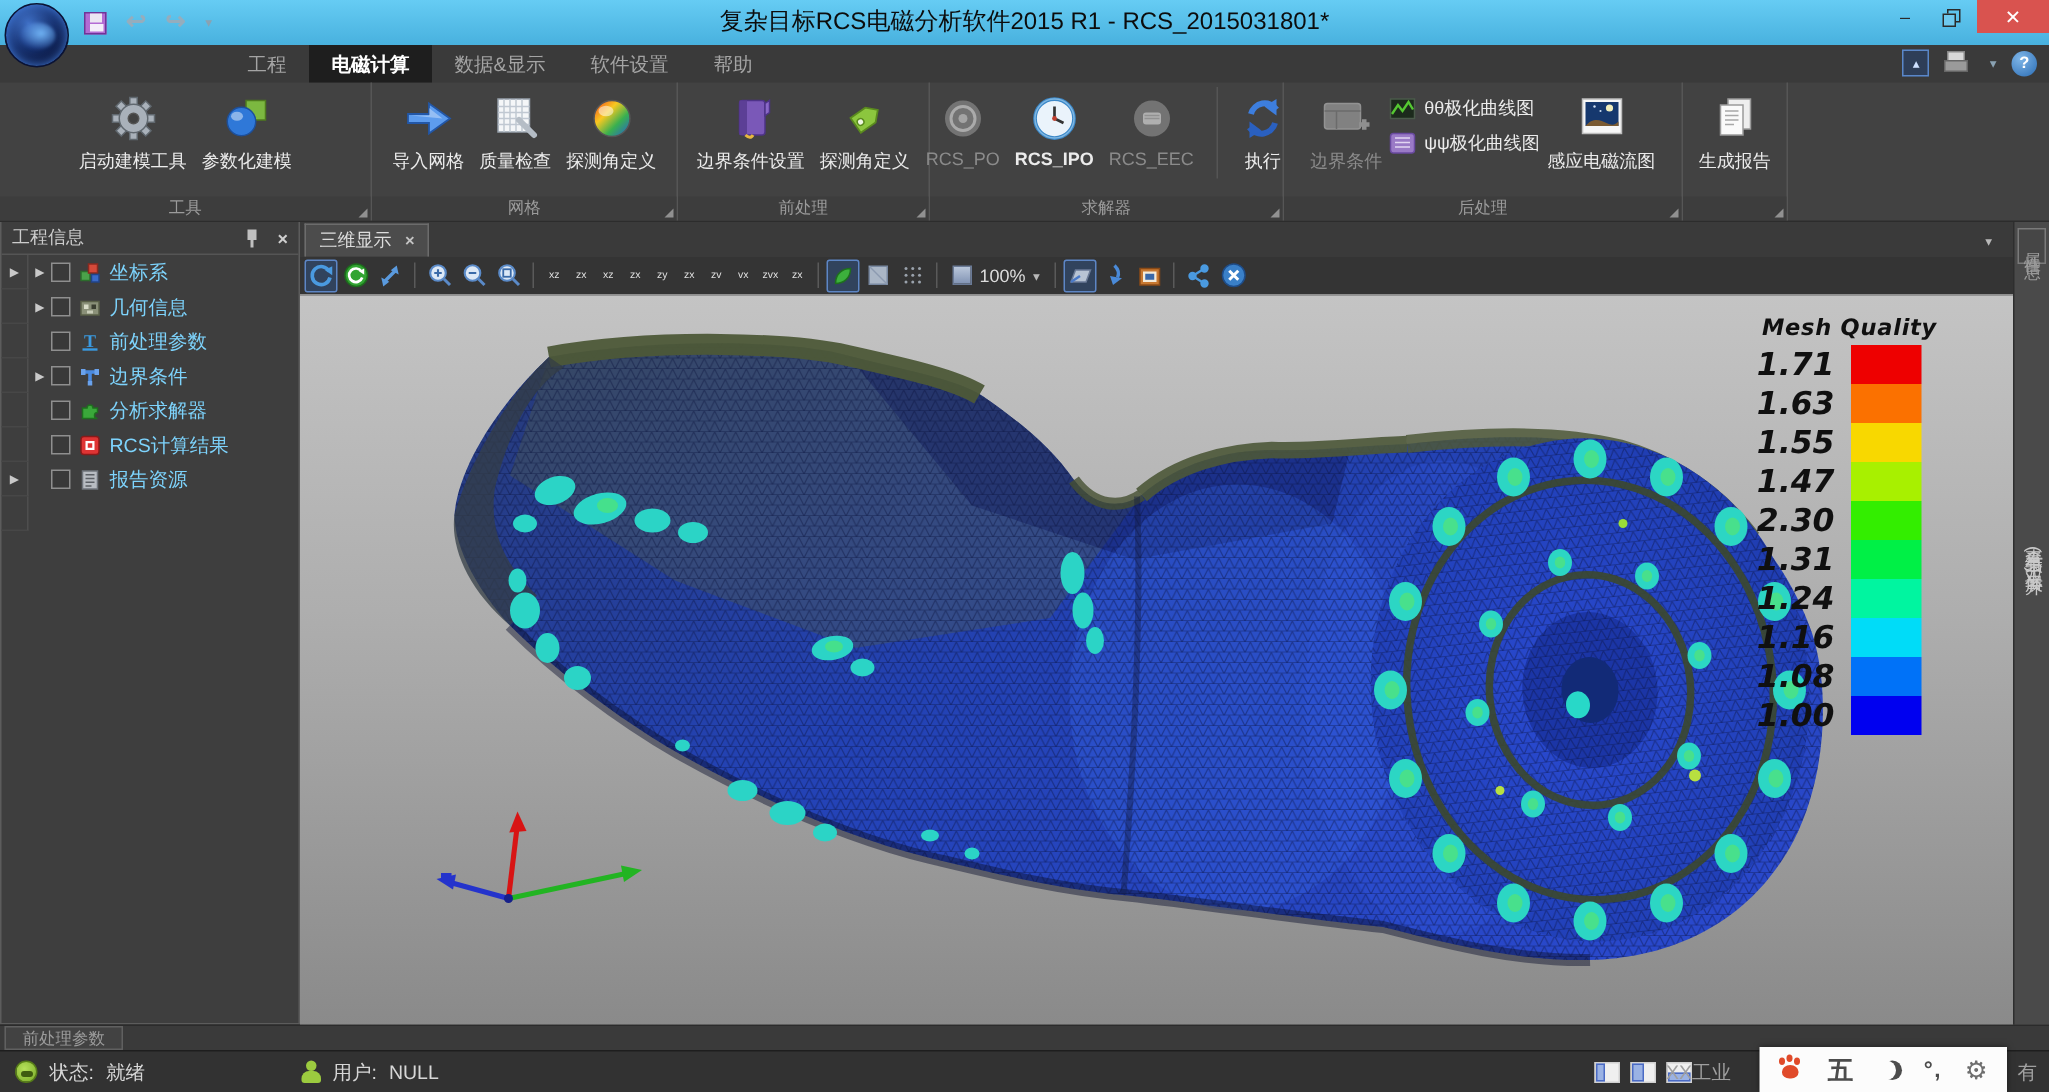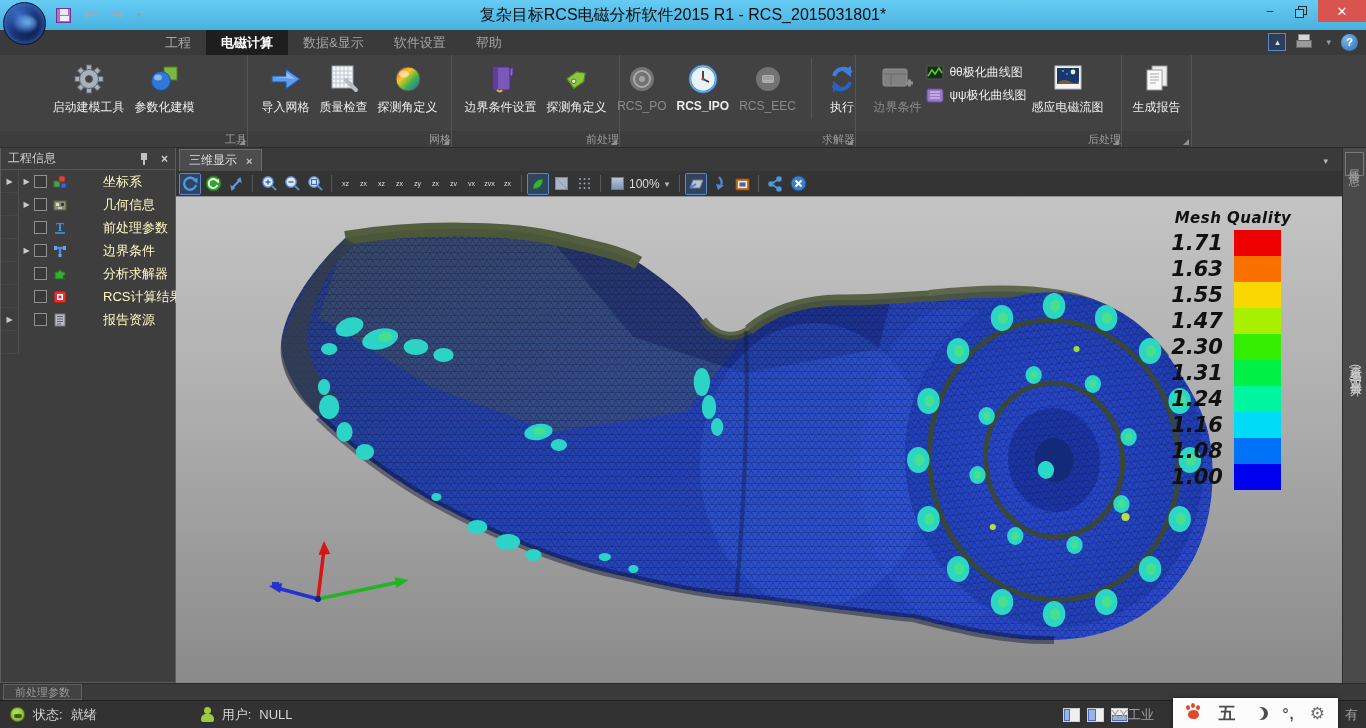--- a/index.html
+++ b/index.html
@@ -40,50 +40,50 @@
   .printer { width:20px; height:17px; position:relative; }
   .printer b { position:absolute; left:2px; top:0; width:12px; height:7px; background:#d8d8d8; border:1px solid #888; }
   .printer u { position:absolute; left:0; top:6px; width:16px; height:8px; background:#9a9a9a; border:1px solid #666; }
   .help-circle { width:17px; height:17px; border-radius:50%; background:radial-gradient(circle at 35% 30%, #7fb6e8, #2a6cb4);
     color:#fff; font-size:11px; font-weight:bold; display:flex; align-items:center; justify-content:center; }
 
   
   .ribbon { height:93px; background:#424242; display:flex; border-bottom:1px solid #2c2c2c; flex:0 0 auto; }
   .rgroup { position:relative; border-right:1px solid #565656; padding:3px 4px 17px; display:flex; align-items:flex-start; justify-content:center; }
   .rg-label { position:absolute; left:0; right:0; bottom:0; height:16px; background:#3d3d3d;
-    font-size:11px; color:#9b9b9b; text-align:right; line-height:16px; }
+    font-size:11px; color:#9b9b9b; text-align:center; line-height:16px; }
   .rg-corner { position:absolute; right:2px; bottom:2px; width:0; height:0;
     border-left:6px solid transparent; border-bottom:6px solid #919191; }
   .rbtn { display:flex; flex-direction:column; align-items:center; gap:2px; padding:3px 5px;
     color:#ebebeb; font-size:12px; white-space:nowrap; }
   .rbtn .ricon { height:36px; display:flex; align-items:center; justify-content:center; }
   .rbtn.disabled { color:#8b8b8b; }
   .stack2 { display:flex; flex-direction:column; justify-content:center; gap:6px; padding-top:6px; }
   .srow { display:flex; align-items:center; gap:5px; color:#ebebeb; font-size:12px; white-space:nowrap; }
 
   
   .workspace { flex:1 1 auto; display:flex; min-height:0; }
 
   
-  .left-panel { width:176px; background:#3e3e3e; border:1px solid #5c5c5c; border-top:none; display:flex; flex-direction:column; }
+  .left-panel { width:200px; background:#3e3e3e; border:1px solid #5c5c5c; border-top:none; display:flex; flex-direction:column; }
   .lp-title { height:22px; display:flex; align-items:center; padding:0 7px; color:#cccccc; font-size:12px;
     border-bottom:1px solid #555; }
   .lp-title .sp { flex:1; }
   .pin-icon { width:10px; height:14px; position:relative; margin-right:12px; }
   .pin-icon b { position:absolute; left:2px; top:1px; width:6px; height:7px; background:#c0c0c0; }
   .pin-icon u { position:absolute; left:4px; top:8px; width:2px; height:5px; background:#c0c0c0; }
   .lp-close { color:#cfcfcf; font-size:12px; font-weight:bold; }
   .tree { flex:1; }
   .trow { display:flex; align-items:center; height:23px; }
   .tgut { width:18px; height:23px; border-right:1px solid #4e4e4e; border-bottom:1px solid #474747;
     display:flex; align-items:center; justify-content:center; flex:0 0 auto; }
   .tarrow { width:15px; text-align:center; color:#c9c9c9; font-size:8px; flex:0 0 auto; }
   .tcheck { width:13px; height:13px; border:1px solid #8f8f8f; background:#393939; margin-right:4px; flex:0 0 auto; }
   .ticon { width:18px; height:16px; margin-right:4px; flex:0 0 auto; display:flex; align-items:center; justify-content:center; }
-  .tlabel { color:#fef9c3; font-size:13px; white-space:nowrap;margin-left:30px; }
+  .tlabel { color:#7dd3fc; font-size:13px; white-space:nowrap; }
 
   
   .main { flex:1; display:flex; flex-direction:column; min-width:0; }
   .vtabbar { height:23px; background:#3a3a3a; display:flex; align-items:flex-end; position:relative; }
   .vtab { margin-left:3px; height:22px; padding:0 9px; background:#4c4c4c; border:1px solid #6c6c6c; border-bottom:none;
     color:#dddddd; font-size:12px; display:flex; align-items:center; gap:9px; }
   .vtab .x { color:#c4c4c4; font-weight:bold; font-size:11px; }
   .vtab-caret { position:absolute; right:14px; bottom:5px; color:#b9b9b9; font-size:9px; }
   .vtoolbar { height:26px; background:#343434; border-bottom:1px solid #8f8f8f; display:flex; align-items:center;
     gap:1px; padding:0 3px; }

